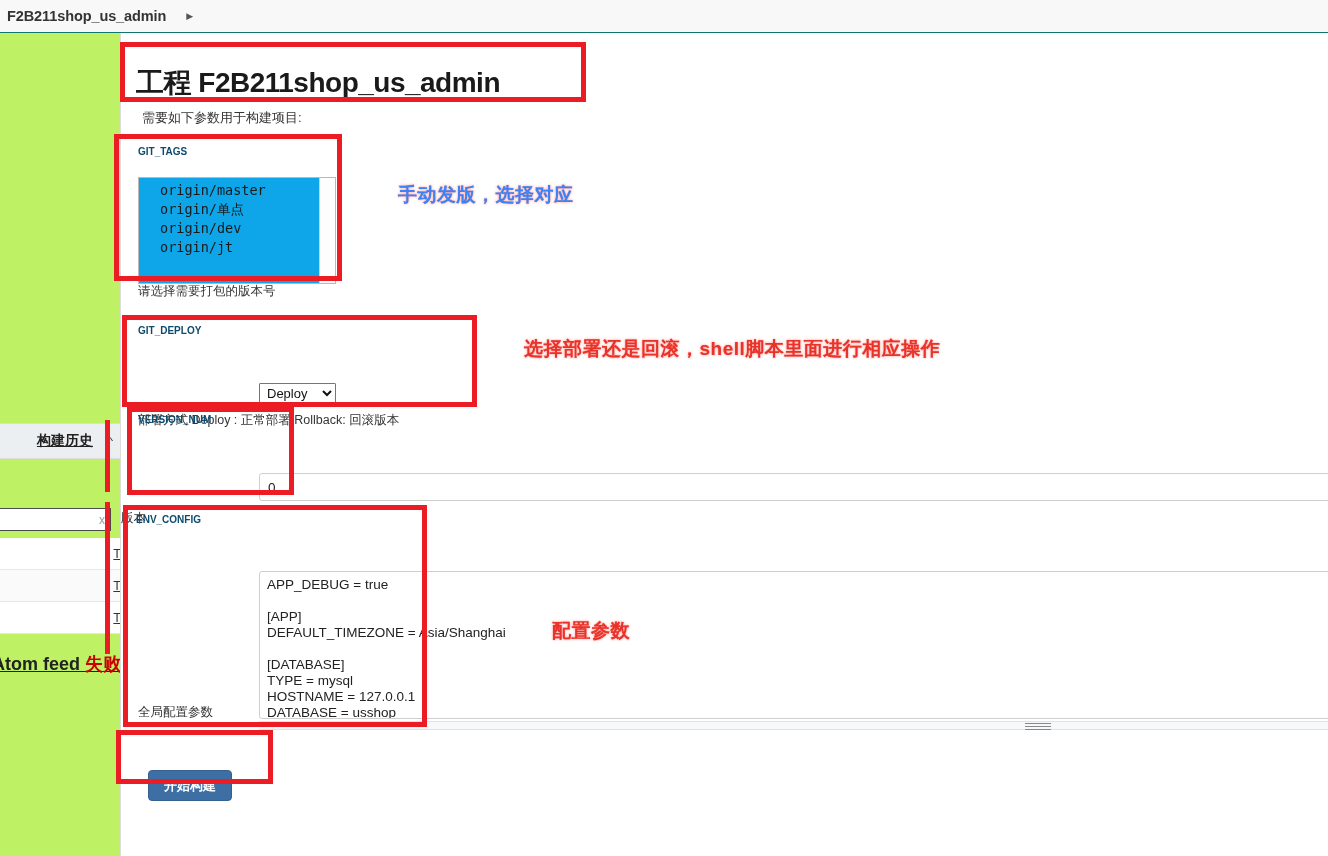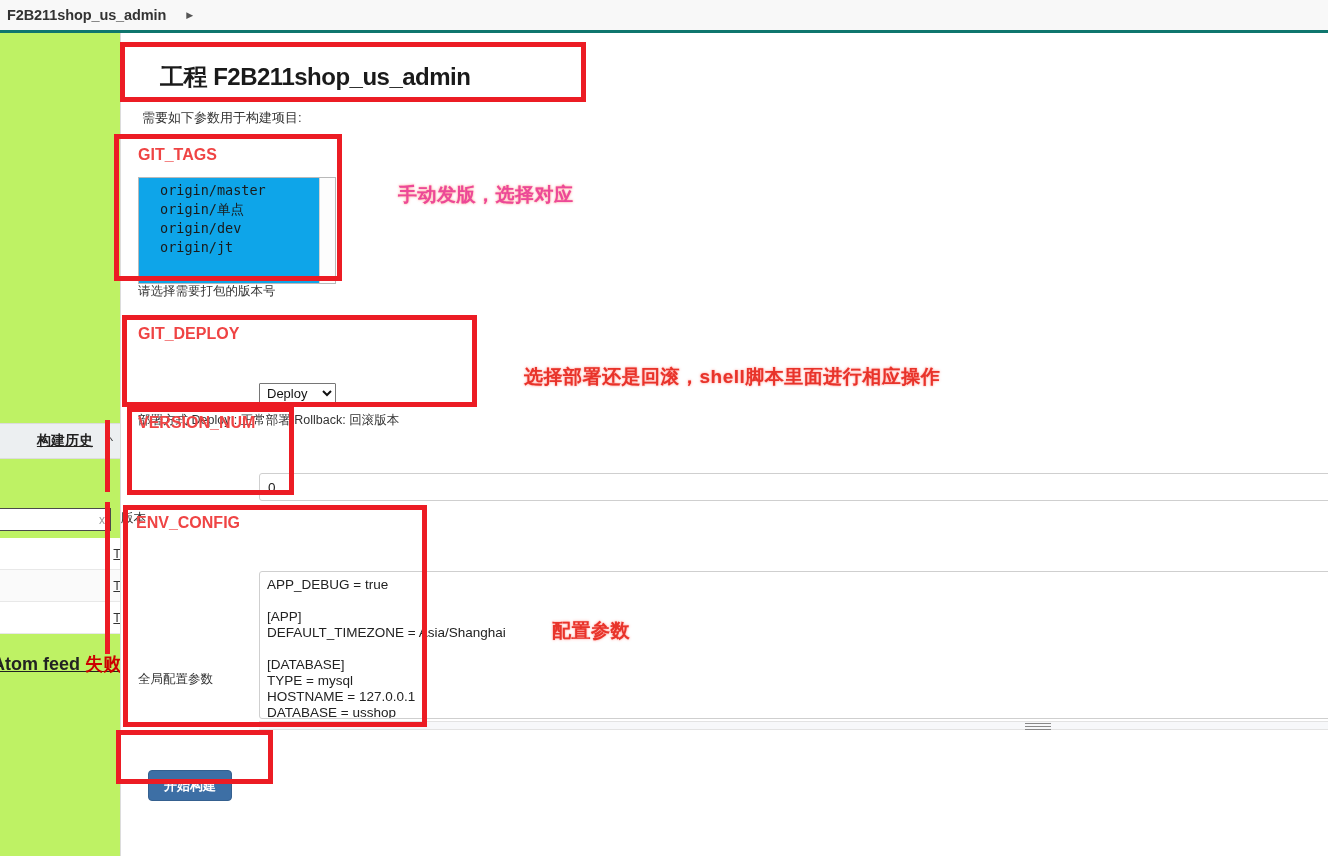--- a/index.html
+++ b/index.html
@@ -11,21 +11,21 @@
     font-family: "Liberation Sans", sans-serif;
     -webkit-font-smoothing: antialiased;
   }
 
   
   #breadcrumb-bar {
     position: absolute;
     left: 0; top: 0;
     width: 1328px; height: 33px;
     background: #f8f8f8;
-    border-bottom: 3px solid #0f766e;
+    border-bottom: 1px solid #0f766e;
     display: flex;
     align-items: center;
     padding-left: 7px;
     z-index: 30;
   }
   #breadcrumb-bar .crumb {
     font-size: 14.5px;
     font-weight: bold;
     color: #333333;
     letter-spacing: -0.1px;
@@ -134,41 +134,40 @@
     position: absolute;
     left: 121px; top: 33px;
     width: 1207px; height: 823px;
     background: #ffffff;
     z-index: 10;
   }
 
   #page-title {
     position: absolute;
     left: 15px; top: 12px;
-    font-size: 24px;
+    font-size: 28px;
     font-weight: bold;
     color: #1a1a1a;
     letter-spacing: -0.5px;
     white-space: nowrap;
-    margin-left: 24px;
   }
 
   #params-intro {
     position: absolute;
     left: 21px; top: 76px;
     font-size: 13px;
     color: #333;
   }
 
   
   .param-label {
     position: absolute;
-    font-size: 16px;
-    font-weight: bold;
-    color: #ef4444;
+    font-size: 10px;
+    font-weight: bold;
+    color: #0c4a6e;
     white-space: nowrap;
   }
   .param-desc {
     position: absolute;
     font-size: 12.5px;
     color: #333;
     white-space: nowrap;
   }
 
   
@@ -381,30 +380,30 @@
 TYPE = mysql
 HOSTNAME = 127.0.0.1
 DATABASE = usshop</textarea>
     <div id="env-hscroll"></div>
     <div id="env-resize-grip">
         <i></i>
         <i></i>
         <i></i>
       </div>
   </div>
-  <div class="param-desc" style="left:17px; top:638px;">全局配置参数</div>
+  <div class="param-desc" style="left:17px; top:671px;">全局配置参数</div>
 
   <button id="build-button">开始构建</button>
 
 </div>
 
 <div class="redbox" style="left: 120px; top: 42px; width: 466px; height: 60px; border-color: rgb(236, 28, 36);"></div>
 <div class="redbox" style="left: 114px; top: 134px; width: 228px; height: 147px; border-color: rgb(236, 28, 36);"></div>
 <div class="redbox" style="left: 122px; top: 315px; width: 355px; height: 92px; border-color: rgb(236, 28, 36);"></div>
 <div class="redbox" style="left: 127px; top: 407px; width: 167px; height: 88px; border-color: rgb(236, 28, 36);"></div>
 <div class="redbox" style="left: 123px; top: 505px; width: 304px; height: 222px; border-color: rgb(236, 28, 36);"></div>
 <div class="redbox" style="left: 116px; top: 730px; width: 157px; height: 54px; border-color: rgb(236, 28, 36);"></div>
 <div class="redbox" style="left: 105px; top: 420px; width: 16px; height: 72px; border-width: 0px 0px 0px 5px; border-color: rgb(236, 28, 36);"></div>
 <div class="redbox" style="left: 105px; top: 502px; width: 16px; height: 152px; border-width: 0px 0px 0px 5px; border-color: rgb(236, 28, 36);"></div>
 
-<div class="annotation" style="left: 398px; top: 182px; color: #ec4899;">手动发版，选择对应</div>
-<div class="annotation" style="left: 524px; top: 364px; color: rgb(232, 51, 42);">选择部署还是回滚，shell脚本里面进行相应操作</div>
+<div class="annotation" style="left: 398px; top: 182px; color: #3b82f6;">手动发版，选择对应</div>
+<div class="annotation" style="left: 524px; top: 336px; color: rgb(232, 51, 42);">选择部署还是回滚，shell脚本里面进行相应操作</div>
 <div class="annotation" style="left: 524px; top: 618px; color: rgb(232, 51, 42); margin-left: 28px;">配置参数</div>
 
 </body></html>

